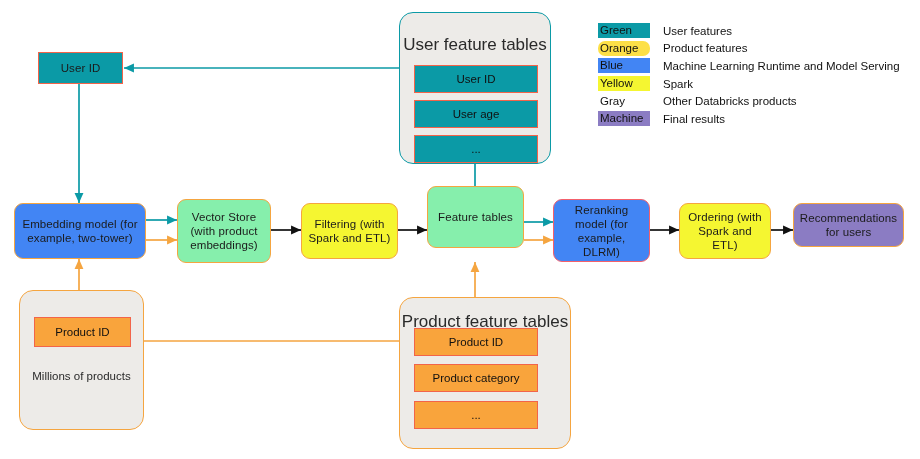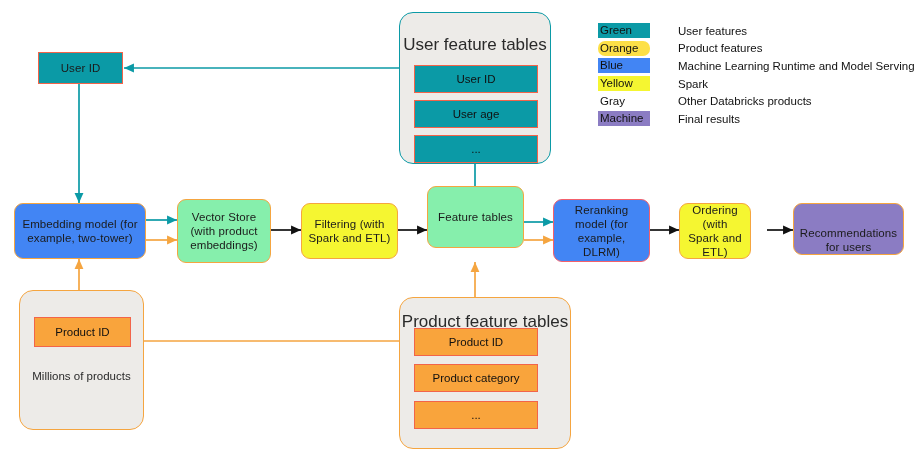--- a/index.html
+++ b/index.html
@@ -50,21 +50,21 @@
     position:absolute;text-align:center;font-size:11.5px;color:#2a2a2a;
   }
 
   
   #legend{position:absolute;left:598px;top:22px;width:318px;}
   .legend-row{display:flex;align-items:center;height:17.6px;}
   .legend-swatch{
     width:52px;font-size:11.5px;line-height:15px;color:#111;
     padding:0 2px;box-sizing:border-box;text-align:left;
   }
-  .legend-desc{font-size:11.5px;color:#111;padding-left:28px;white-space:nowrap;}
+  .legend-desc{font-size:11.5px;color:#111;padding-left:13px;white-space:nowrap;}
   .sw-green{background:#0b9aa6;}
   .sw-orange{background:#fde047;border-radius:7px;}
   .sw-blue{background:#4285f4;}
   .sw-yellow{background:#f5f631;}
   .sw-gray{background:#ffffff;}
   .sw-purple{background:#8b7cc3;}
 </style>
 </head>
 <body>
 
@@ -160,25 +160,25 @@
   </div>
 
   <div class="node rounded fill-gray bd-orange" style="left:427px;top:186px;width:97px;height:62px;padding:0 0;">
     <span>Feature tables</span>
   </div>
 
   <div class="node rounded fill-blue bd-pink" style="left:553px;top:199px;width:97px;height:63px;padding:0 6px;">
     <span>Reranking model (for example, DLRM)</span>
   </div>
 
-  <div class="node rounded fill-yellow bd-orange" style="left:679px;top:203px;width:72px;height:56px;padding:0 6px;">
+  <div class="node rounded fill-yellow bd-orange" style="left:679px;top:203px;width:92px;height:56px;padding:0 6px;">
     <span>Ordering (with Spark and ETL)</span>
   </div>
 
-  <div class="node rounded fill-purple bd-orange" style="left:793px;top:203px;width:111px;height:52px;padding:0 20px;align-items:flex-end;">
+  <div class="node rounded fill-purple bd-orange" style="left:793px;top:203px;width:111px;height:44px;padding:0 20px;">
     <span>Recommendations for users</span>
   </div>
 
   <div id="legend">
     <div class="legend-row">
       <span class="legend-swatch sw-green">Green</span>
       <span class="legend-desc">User features</span>
     </div>
     <div class="legend-row">
       <span class="legend-swatch sw-orange">Orange</span>

